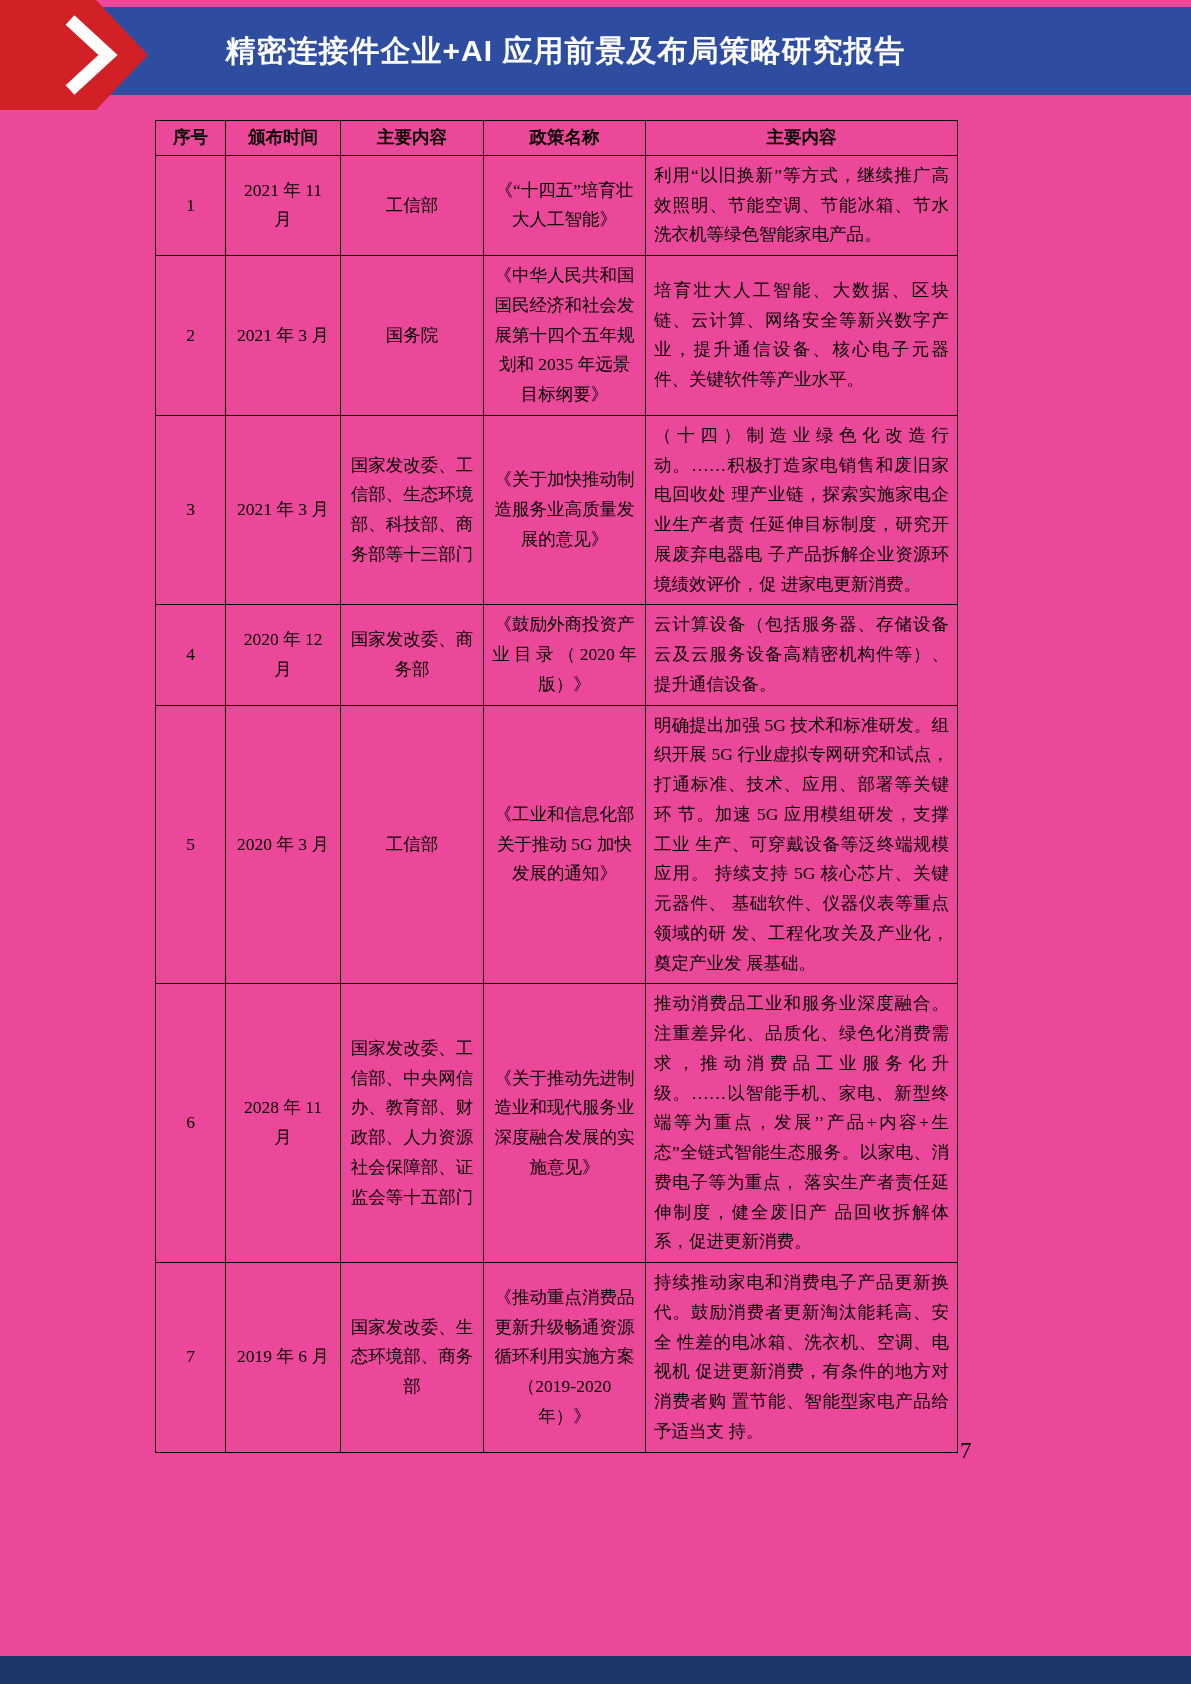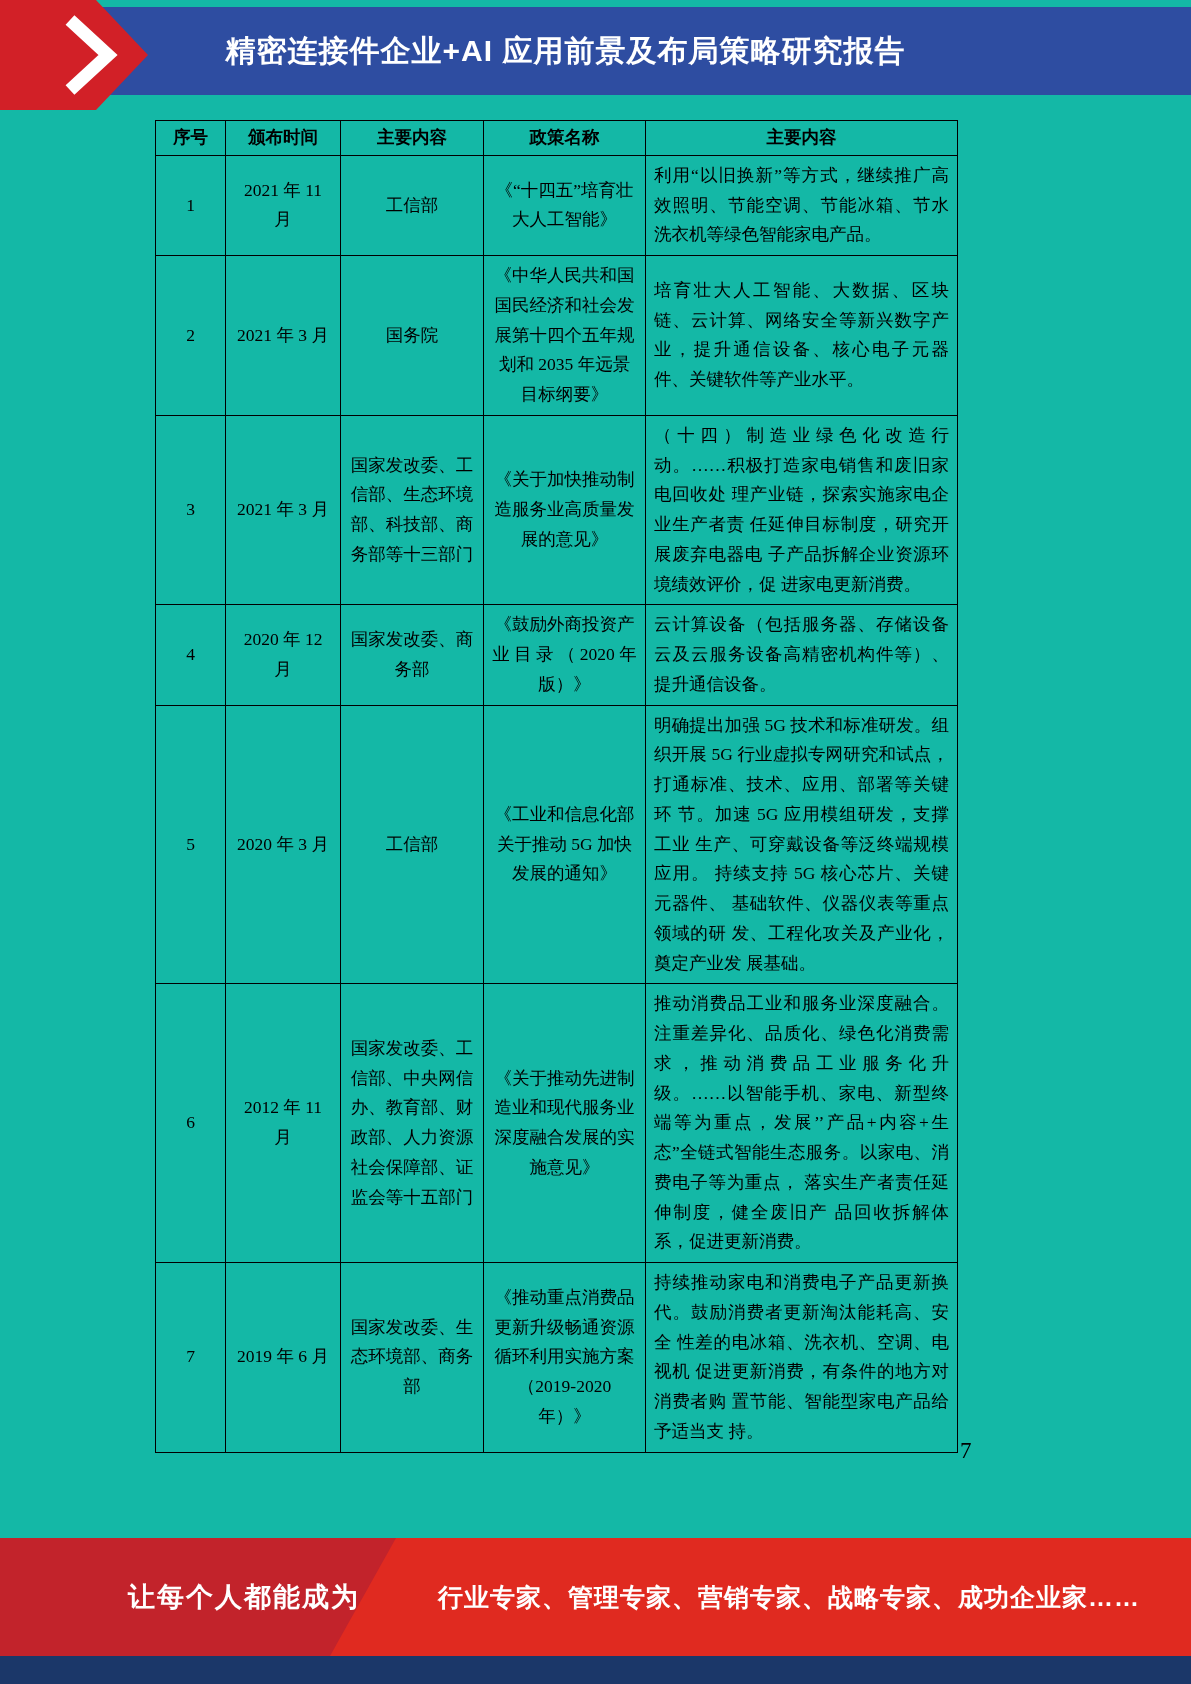--- a/index.html
+++ b/index.html
@@ -1,20 +1,20 @@
 <!DOCTYPE html>
 <html><head>
 <meta charset="utf-8">
 <style>
   html,body { margin:0; padding:0; background:#ffffff; }
   .page {
     position:relative;
     width:1191px;
     height:1684px;
-    background:#14b8a6;
+    background:#ec4899;
     overflow:hidden;
     font-family:"Liberation Serif","DejaVu Serif",serif;
     color:#000;
   }
 
   
   .header-bar {
     position:absolute;
     top:7px; left:0; right:0;
     height:88px;
@@ -186,38 +186,33 @@
         </tr>
         <tr class="r5">
           <td class="c-no">5</td>
           <td class="c-time">2020 年 3 月</td>
           <td class="c-org">工信部</td>
           <td class="c-policy">《工业和信息化部关于推动 5G 加快 发展的通知》</td>
           <td class="c-content">明确提出加强 5G 技术和标准研发。组 织开展 5G 行业虚拟专网研究和试点， 打通标准、技术、应用、部署等关键环 节。加速 5G 应用模组研发，支撑工业 生产、可穿戴设备等泛终端规模应用。 持续支持 5G 核心芯片、关键元器件、 基础软件、仪器仪表等重点领域的研 发、工程化攻关及产业化，奠定产业发 展基础。</td>
         </tr>
         <tr class="r6">
           <td class="c-no">6</td>
-          <td class="c-time">2012 年 11 月</td>
+          <td class="c-time">2028 年 11 月</td>
           <td class="c-org">国家发改委、工信部、中央网信办、教育部、财政部、人力资源社会保障部、证监会等十五部门</td>
           <td class="c-policy">《关于推动先进制造业和现代服务业深度融合发展的实施意见》</td>
           <td class="c-content">推动消费品工业和服务业深度融合。注重差异化、品质化、绿色化消费需求，推动消费品工业服务化升级。……以智能手机、家电、新型终端等为重点，发展’’产品+内容+生态”全链式智能生态服务。以家电、消费电子等为重点， 落实生产者责任延伸制度，健全废旧产 品回收拆解体系，促进更新消费。</td>
         </tr>
         <tr class="r7">
           <td class="c-no">7</td>
           <td class="c-time">2019 年 6 月</td>
           <td class="c-org">国家发改委、生态环境部、商务部</td>
           <td class="c-policy">《推动重点消费品更新升级畅通资源循环利用实施方案（2019-2020 年）》</td>
           <td class="c-content">持续推动家电和消费电子产品更新换 代。鼓励消费者更新淘汰能耗高、安全 性差的电冰箱、洗衣机、空调、电视机 促进更新消费，有条件的地方对消费者购 置节能、智能型家电产品给予适当支 持。</td>
         </tr>
       </tbody>
     </table>
   </div>
 
   <div class="page-number">7</div>
 
-  <div class="footer">
-    <div class="footer-bright"></div>
-    <div class="footer-slogan">让每个人都能成为</div>
-    <div class="footer-experts">行业专家、管理专家、营销专家、战略专家、成功企业家……</div>
-  </div>
   <div class="bottom-strip"></div>
 
 </div>
 
 </body></html>

